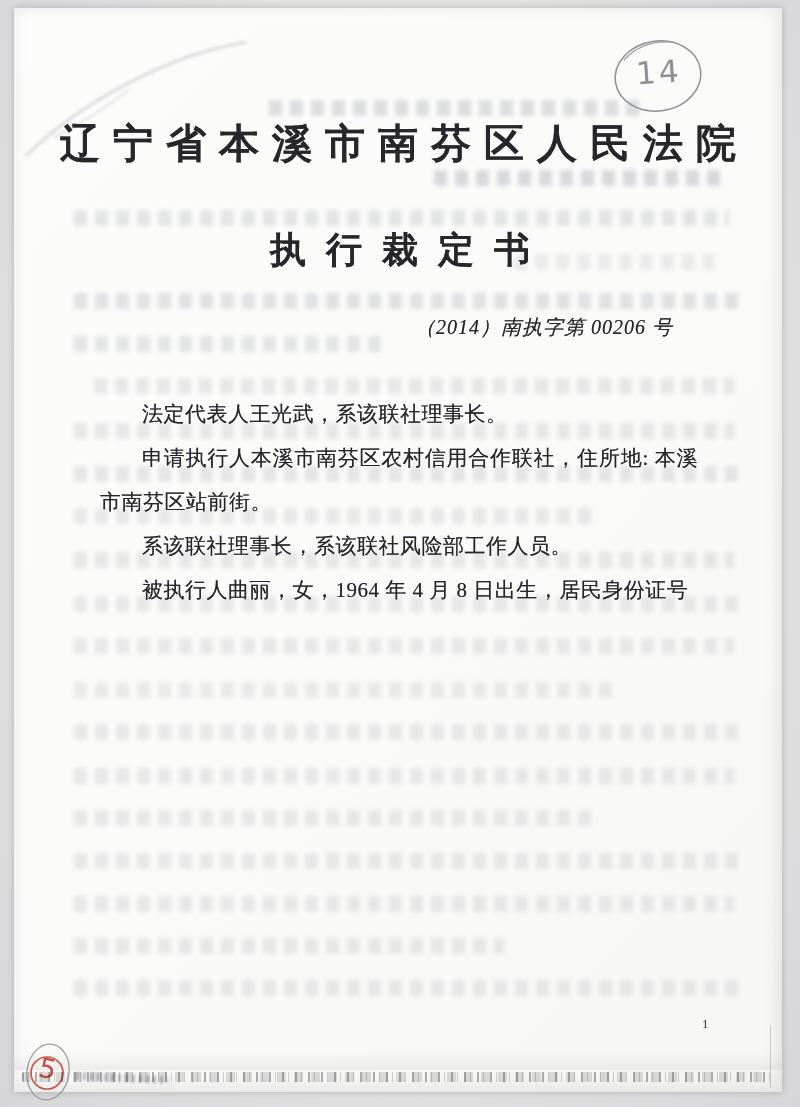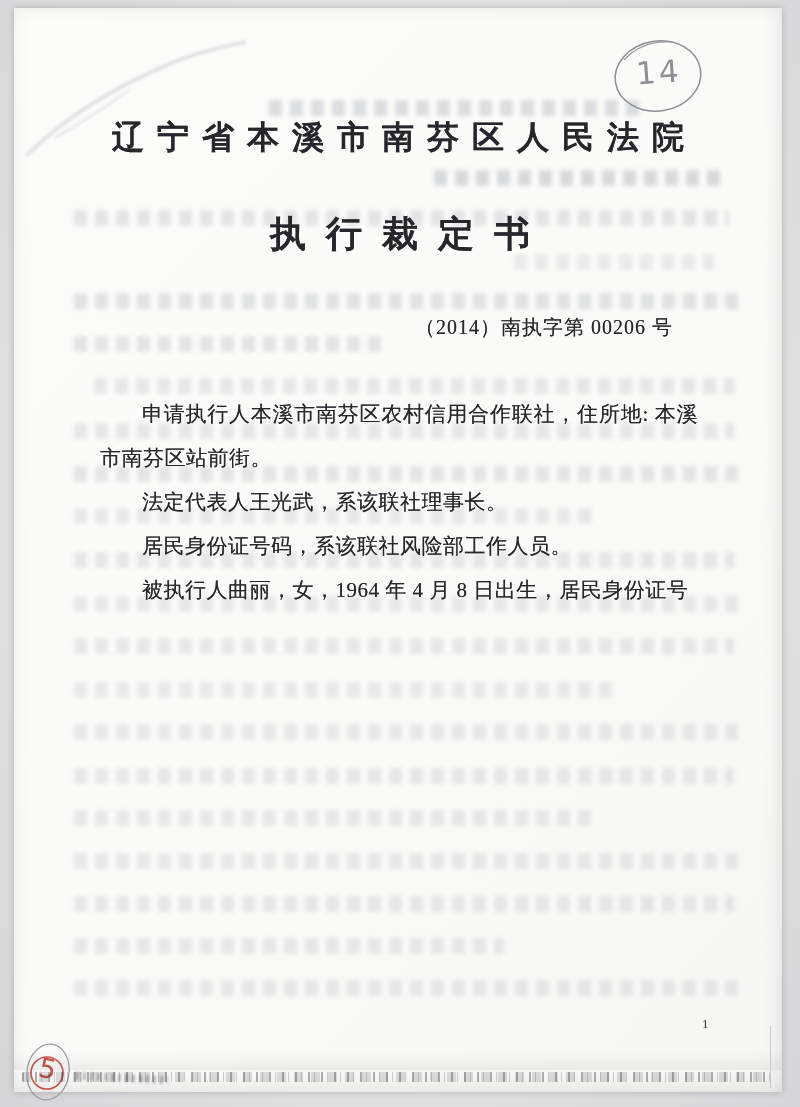--- a/index.html
+++ b/index.html
@@ -12,31 +12,31 @@
     position:absolute;left:14px;top:8px;width:768px;height:1084px;
     background:linear-gradient(135deg,#fcfcfb 0%,#fafaf8 55%,#f6f6f4 100%);
     box-shadow:0 0 7px rgba(0,0,0,.20),
       inset -8px 0 16px rgba(0,0,0,.035),
       inset 0 -10px 18px rgba(0,0,0,.05),
       inset 0 6px 12px rgba(0,0,0,.02);
   }
   .ink{color:#26262c;text-shadow:0 0 .6px rgba(38,38,44,.65);}
   .court-name{
     position:absolute;top:108px;left:0;width:100%;text-align:center;
-    font-size:32px;font-weight:600;letter-spacing:13px;padding-left:13px;
+    font-size:40px;font-weight:600;letter-spacing:13px;padding-left:13px;
     box-sizing:border-box;white-space:nowrap;
   }
   .doc-title{
-    position:absolute;top:202px;left:0;width:100%;text-align:center;
+    position:absolute;top:218px;left:0;width:100%;text-align:center;
     font-size:36px;font-weight:600;letter-spacing:20px;padding-left:24px;
     box-sizing:border-box;white-space:nowrap;
   }
   .case-number{
     position:absolute;top:306px;left:0;width:100%;text-align:right;
-    padding-right:109px;box-sizing:border-box;font-size:20px;letter-spacing:1px;
+    padding-right:109px;box-sizing:border-box;font-size:20px;letter-spacing:1px;font-style:italic;
   }
   .body-text{
     position:absolute;top:384px;left:86px;width:598px;
     font-size:21px;line-height:44px;letter-spacing:.5px;
   }
   .para{margin:0;text-indent:2em;text-align:justify;}
   .page-number{
     position:absolute;top:1008px;left:688px;font-size:13px;color:#3a3a40;
   }
   
@@ -115,23 +115,23 @@
     <svg class="crease-tl" width="230" height="150" viewBox="0 0 230 150">
       <path d="M2 128 Q58 72 150 34 Q180 22 222 14" stroke="#bcbcc4" stroke-width="3" fill="none"></path>
       <path d="M30 110 Q70 88 105 62" stroke="#c6c6cc" stroke-width="2" fill="none"></path>
     </svg>
 
     <div class="court-name ink">辽宁省本溪市南芬区人民法院</div>
     <div class="doc-title ink">执行裁定书</div>
     <div class="case-number ink">（2014）南执字第 00206 号</div>
 
     <div class="body-text ink" id="paragraphs">
+        <p class="para">法定代表人王光武，系该联社理事长。</p>
         <p class="para">申请执行人本溪市南芬区农村信用合作联社，住所地: 本溪市南芬区站前街。</p>
-        <p class="para">法定代表人王光武，系该联社理事长。</p>
-        <p class="para">居民身份证号码，系该联社风险部工作人员。</p>
+        <p class="para">系该联社理事长，系该联社风险部工作人员。</p>
         <p class="para">被执行人曲丽，女，1964 年 4 月 8 日出生，居民身份证号</p>
       </div>
 
     <div class="page-number">1</div>
 
     <div class="circ14">
       <svg width="110" height="90" viewBox="0 0 110 90">
         <ellipse cx="52" cy="46" rx="43" ry="35" transform="rotate(-9 52 46)" fill="none" stroke="#8e8e96" stroke-width="1.5"></ellipse>
         <path d="M18 30 Q36 10 66 12" fill="none" stroke="#9a9aa2" stroke-width="1.2"></path>
       </svg>

